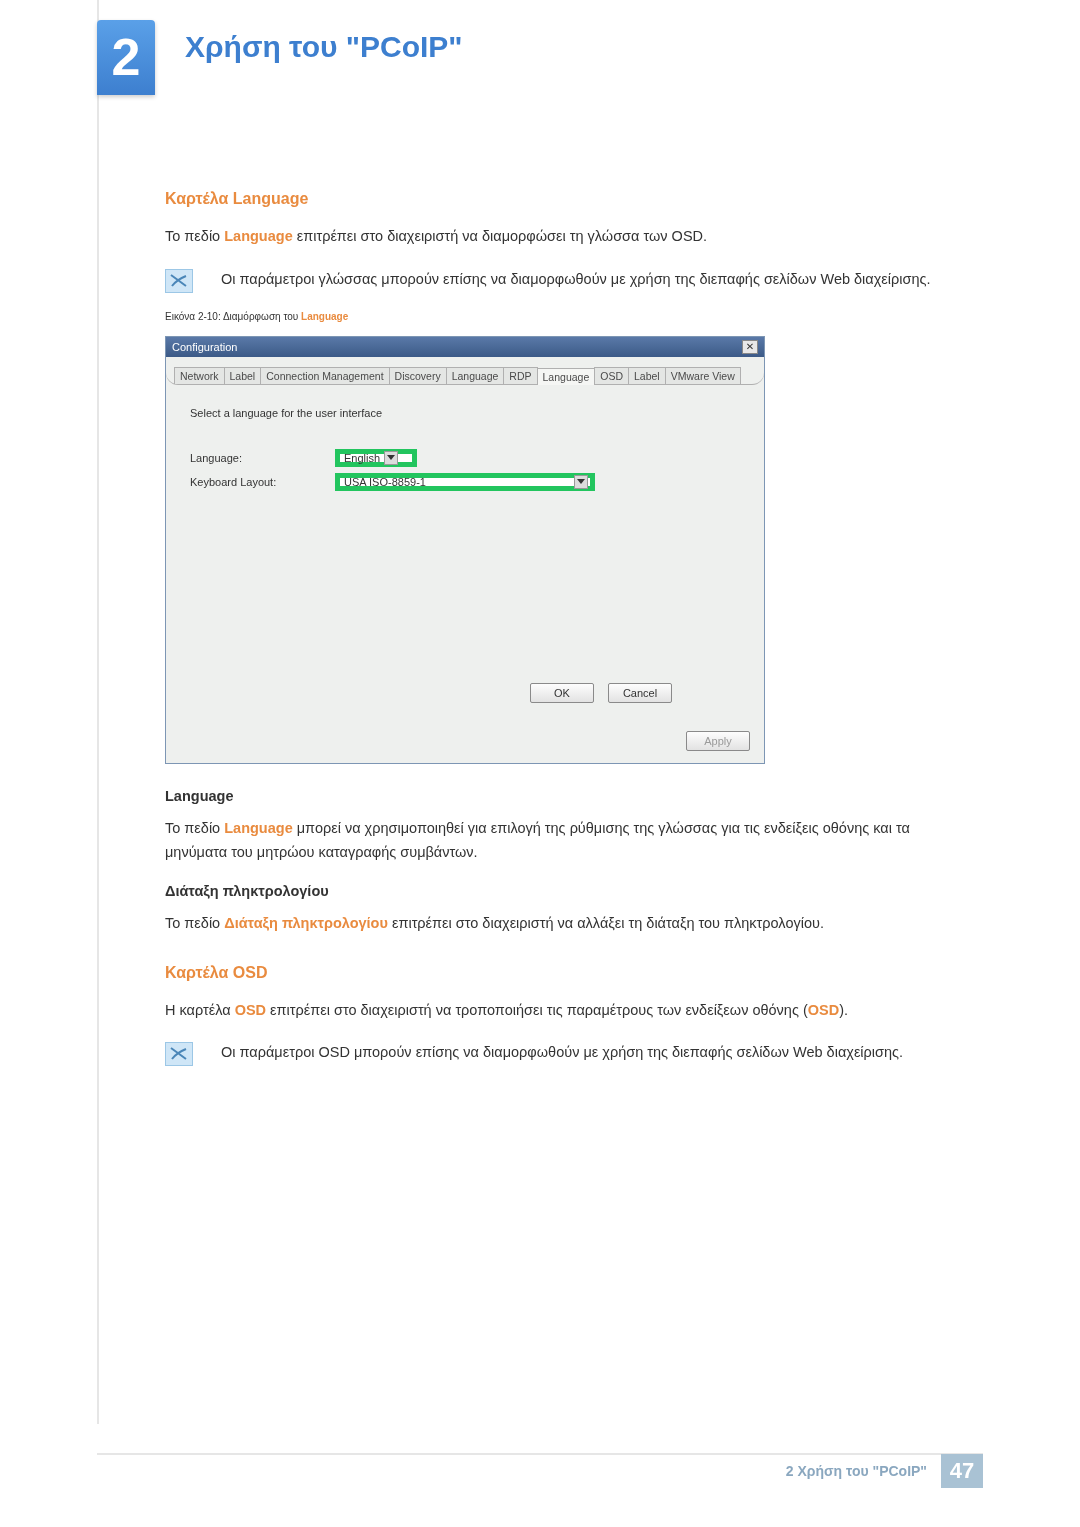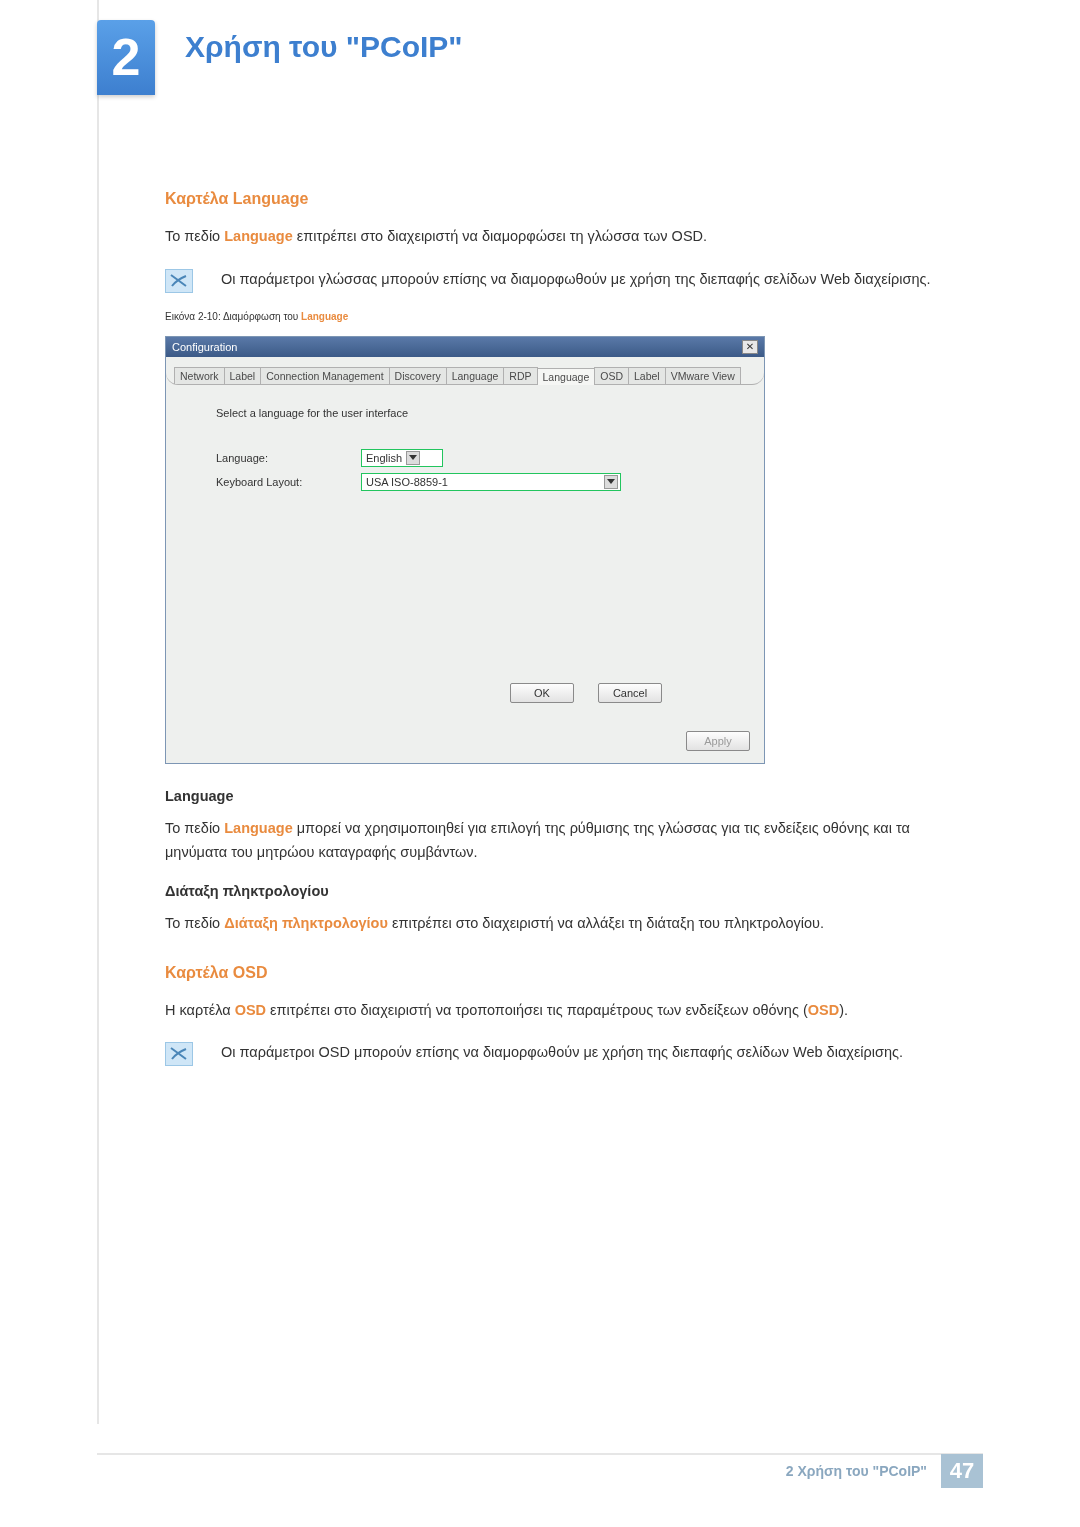--- a/index.html
+++ b/index.html
@@ -43,33 +43,33 @@
   .cw-tabs {
     display: flex; padding: 10px 8px 0 8px; border-bottom: 1px solid #b0b0b0; gap: 0;
     background: #eef0ee;
     border-radius: 12px;
   }
   .cw-tab {
     padding: 2px 5px; font-size: 10.5px; color: #4a4a4a; border: 1px solid #b0b0b0;
     border-bottom: none; background: #e4e6e4; margin-right: -1px; white-space: nowrap;
   }
   .cw-tab.selected { background: #f5f6f4; position: relative; top: 1px; }
-  .cw-body { padding: 22px 24px 10px 24px; min-height: 290px; background:#eef0ee;margin-left:26px; }
+  .cw-body { padding: 22px 24px 10px 24px; min-height: 290px; background:#eef0ee; }
   .cw-instr { font-size: 11px; color: #333; margin-bottom: 30px; }
   .cw-row { display: flex; align-items: center; margin-bottom: 6px; }
   .cw-label { width: 145px; text-align: left; padding-right: 8px; font-size: 11px; color:#333; }
   .cw-select {
-    height: 18px; border: 1px solid #22c55e; background: #fff; font-size: 11px;
+    height: 18px; border: 5px solid #22c55e; background: #fff; font-size: 11px;
     display: inline-flex; align-items: center; padding: 0 2px 0 4px; position: relative;
   }
   .cw-select .arrow {
     width: 14px; height: 14px; background: #dcdcdc; border: 1px solid #999;
     margin-left: 4px; display: flex; align-items: center; justify-content: center;
   }
-  .cw-buttons { display: flex; justify-content: flex-end; gap: 24px; padding: 8px 14px 12px 4px; }
+  .cw-buttons { display: flex; justify-content: flex-end; gap: 14px; padding: 8px 14px 12px 4px; }
   .cw-btn {
     min-width: 64px; height: 20px; border: 1px solid #8a8a8a; background: linear-gradient(#fdfdfd,#e2e2e2);
     font-size: 11px; text-align: center; line-height: 18px; border-radius: 2px;
   }
   .cw-btn.disabled { color: #9a9a9a; margin-top: 48px; }
   .sub-h { font-weight: bold; font-size: 14.5px; margin-bottom: 12px; color:#333; }
   .footer {
     position: absolute; left: 97px; right: 97px; bottom: 40px; height: 34px;
     display: flex; justify-content: flex-end; align-items: center; gap: 14px;
     border-top: 2px solid #e6e6e6; padding-top: 0;

